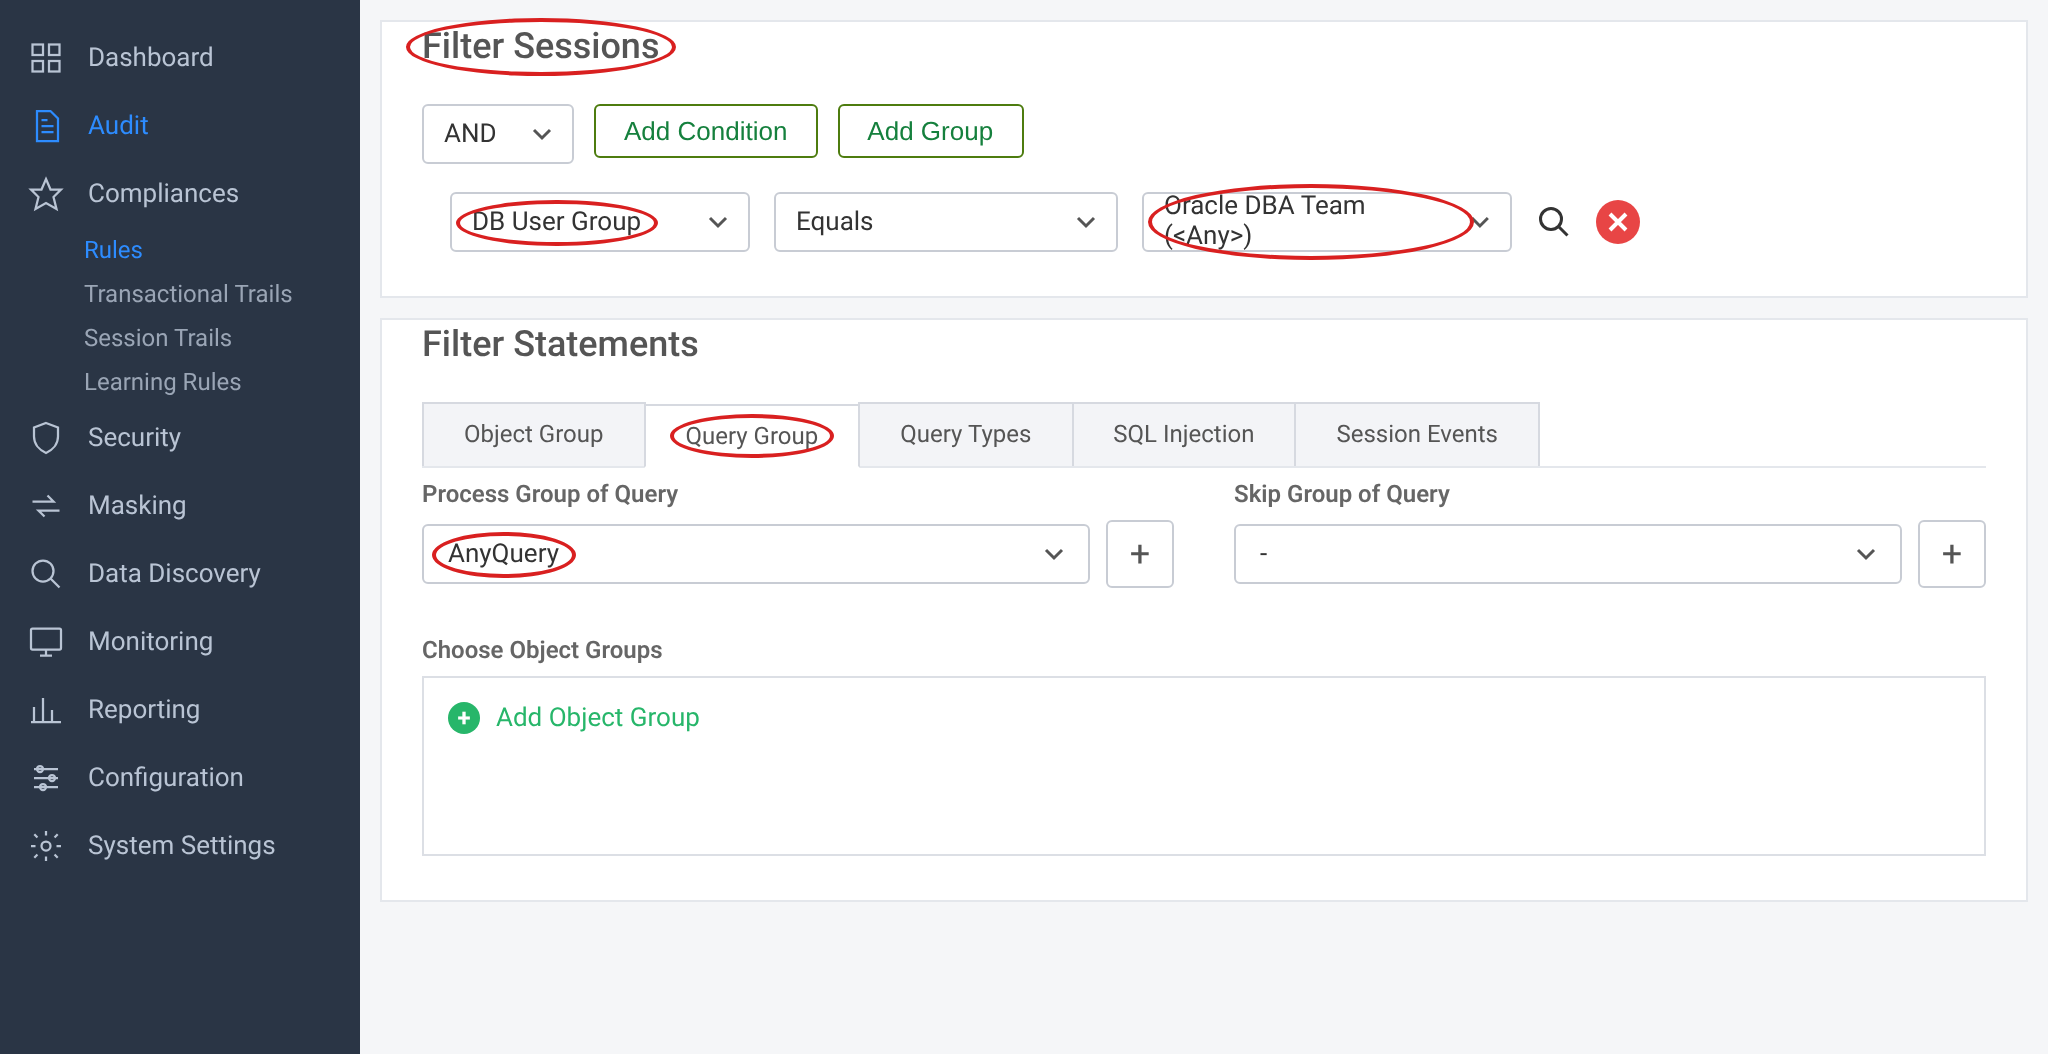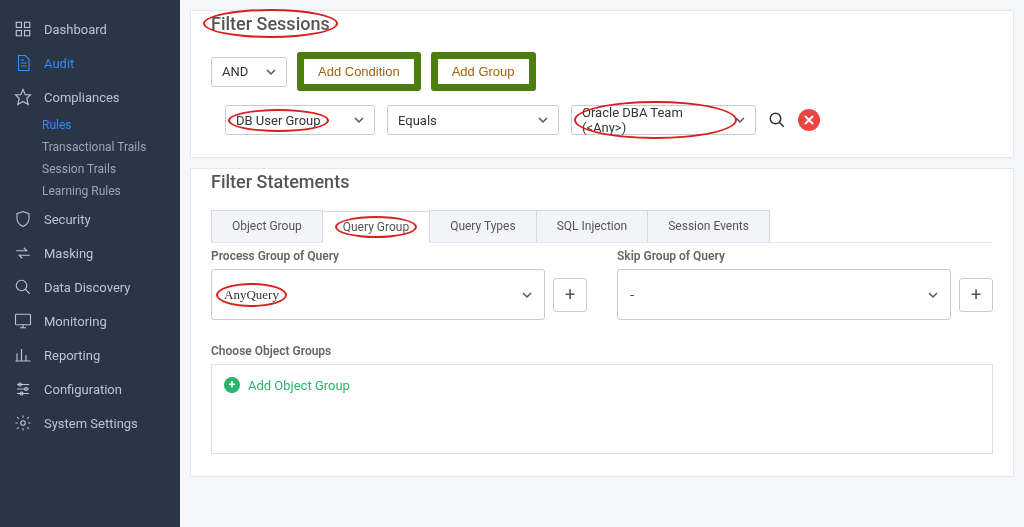--- a/index.html
+++ b/index.html
@@ -11,37 +11,37 @@
   .nav-item.active { color: #2d8cff; }
   .nav-sub { padding-left: 42px; font-size: 12px; padding-top: 4px; padding-bottom: 4px; cursor: pointer; color: #9aa5b5; }
   .nav-sub.active { color: #2d8cff; }
   .nav-icon { width: 18px; height: 18px; display: flex; align-items: center; justify-content: center; flex-shrink: 0; }
   .nav-icon svg { width: 18px; height: 18px; stroke: currentColor; fill: none; stroke-width: 1.5; }
   
   .main { flex: 1; overflow: auto; padding: 0 10px 20px 10px; }
   .card { background: #fff; border: 1px solid #e4e7ec; margin-top: 10px; padding: 2px 20px 22px 20px; }
   .section-title { font-size: 18px; font-weight: 500; color: #555; margin-bottom: 18px; }
   
-  .fs-row1 { display: flex; gap: 10px; align-items: center; margin-bottom: 14px; }
+  .fs-row1 { display: flex; gap: 10px; align-items: flex-start; margin-bottom: 14px; }
   .select-box { border: 1px solid #c8ccd4; border-radius: 3px; background: #fff; height: 30px; display: flex; align-items: center; padding: 0 10px; gap: 6px; font-size: 13px; cursor: pointer; position: relative; }
   .select-caret { margin-left: auto; }
-  .btn-ghost { border: 7px solid #4d7c0f; color: #a16207; background: #fff; border-radius: 3px; padding: 5px 14px; font-size: 13px; cursor: pointer; }
+  .btn-ghost { border: 1px solid #4d7c0f; color: #15803d; background: #fff; border-radius: 3px; padding: 5px 14px; font-size: 13px; cursor: pointer; }
   .fs-row2 { display: flex; gap: 12px; align-items: center; padding-left: 14px; }
   .circle-btn { width: 22px; height: 22px; border-radius: 50%; display: flex; align-items: center; justify-content: center; cursor: pointer; }
   .circle-delete { background: #e84545; color: #fff; }
   .search-icon { width: 18px; height: 18px; cursor: pointer; }
   
   .tabs { display: flex; border-bottom: 1px solid #e4e7ec; margin-bottom: 6px; }
   .tab { padding: 8px 20px; border: 1px solid #d6d9e0; border-bottom: none; background: #f3f4f7; font-size: 12px; color: #555; cursor: pointer; margin-right: -1px; }
   .tab.active { background: #fff; border-bottom: 1px solid #fff; position: relative; top: 1px; }
   
   .two-col { display: flex; gap: 30px; }
   .field-col { flex: 1; }
   .field-label { font-size: 12px; font-weight: 600; color: #666; margin-bottom: 6px; }
-  .select-wide { border: 1px solid #c8ccd4; border-radius: 3px; background: #fff; height: 51px; display: flex; align-items: center; padding: 0 12px; font-size: 13px; cursor: pointer; font-family: Liberation Serif, serif; }
+  .select-wide { border: 1px solid #c8ccd4; border-radius: 3px; background: #fff; height: 30px; display: flex; align-items: center; padding: 0 12px; font-size: 13px; cursor: pointer; }
   .add-row { display: flex; gap: 8px; align-items: center; }
   .plus-box { width: 34px; height: 34px; border: 1px solid #c8ccd4; border-radius: 3px; display: flex; align-items: center; justify-content: center; cursor: pointer; font-size: 18px; color: #555; background: #fff; }
   
   .obj-box { border: 1px solid #dcdfe5; background: #fff; min-height: 90px; padding: 12px; }
   .add-obj { display: flex; align-items: center; gap: 8px; color: #27b66a; font-size: 13px; cursor: pointer; }
   .add-obj .plus-circle { width: 16px; height: 16px; background: #27b66a; border-radius: 50%; color: #fff; display: flex; align-items: center; justify-content: center; font-size: 12px; font-weight: bold; }
   
   .circled { position: relative; }
   .circled::after {
     content: ""; position: absolute; border: 2px solid #d92020; border-radius: 50%;

